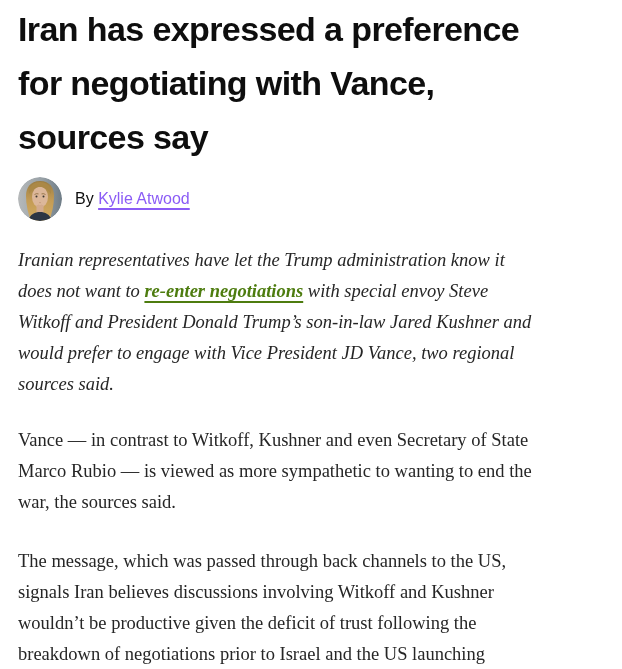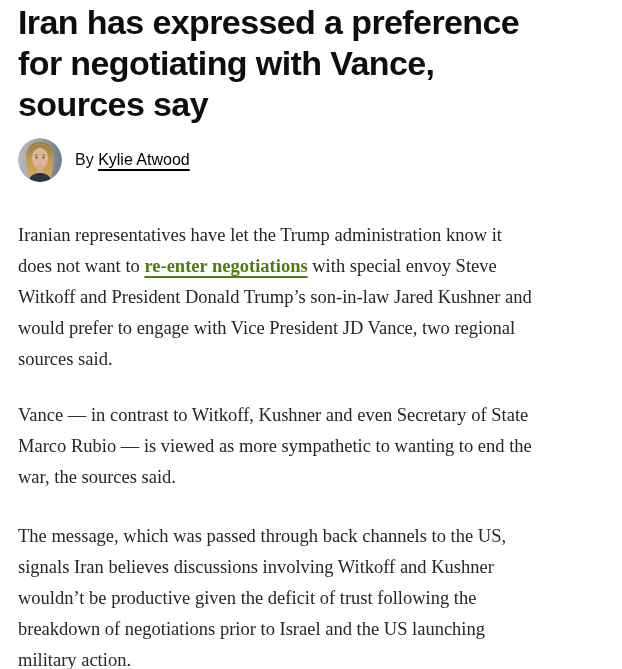--- a/index.html
+++ b/index.html
@@ -12,21 +12,21 @@
   }
   .page {
     padding: 0 10px 0 18px;
   }
   h1.headline {
     margin: 0;
     padding-top: 2px;
     font-family: "Liberation Sans", sans-serif;
     font-weight: 700;
     font-size: 34px;
-    line-height: 41px;
+    line-height: 54px;
     letter-spacing: -0.6px;
     color: #0e0e0e;
     white-space: pre;
   }
   .byline-row {
     margin-top: 13px;
     display: flex;
     align-items: center;
     gap: 13px;
     height: 44px;
@@ -38,35 +38,35 @@
     border-radius: 50%;
     overflow: hidden;
     flex: 0 0 auto;
   }
   .avatar svg { display: block; width: 44px; height: 44px; }
   .byline-text {
     font-size: 16px;
     color: #0e0e0e;
   }
   .byline-text a.author-link {
-    color: #000000;
+    color: #8b5cf6;
     text-decoration: underline;
     text-decoration-thickness: 1.5px;
     text-underline-offset: 4px;
     cursor: pointer;
   }
   p.body-para {
     margin: 28px 0 0 0;
     font-family: "Liberation Serif", serif;
     font-size: 18.5px;
     line-height: 31px;
     color: #262626;
     white-space: pre;
   }
-  p.body-para.first { margin-top: 38px; }
+  p.body-para.first { margin-top: 24px; font-style: italic; }
   p.body-para.last { margin-top: 25px; }
   a.inline-link {
     color: #4d7c0f;
     font-weight: 700;
     text-decoration: underline;
     text-decoration-thickness: 2px;
     text-underline-offset: 4px;
     cursor: pointer;
   }
 </style>

